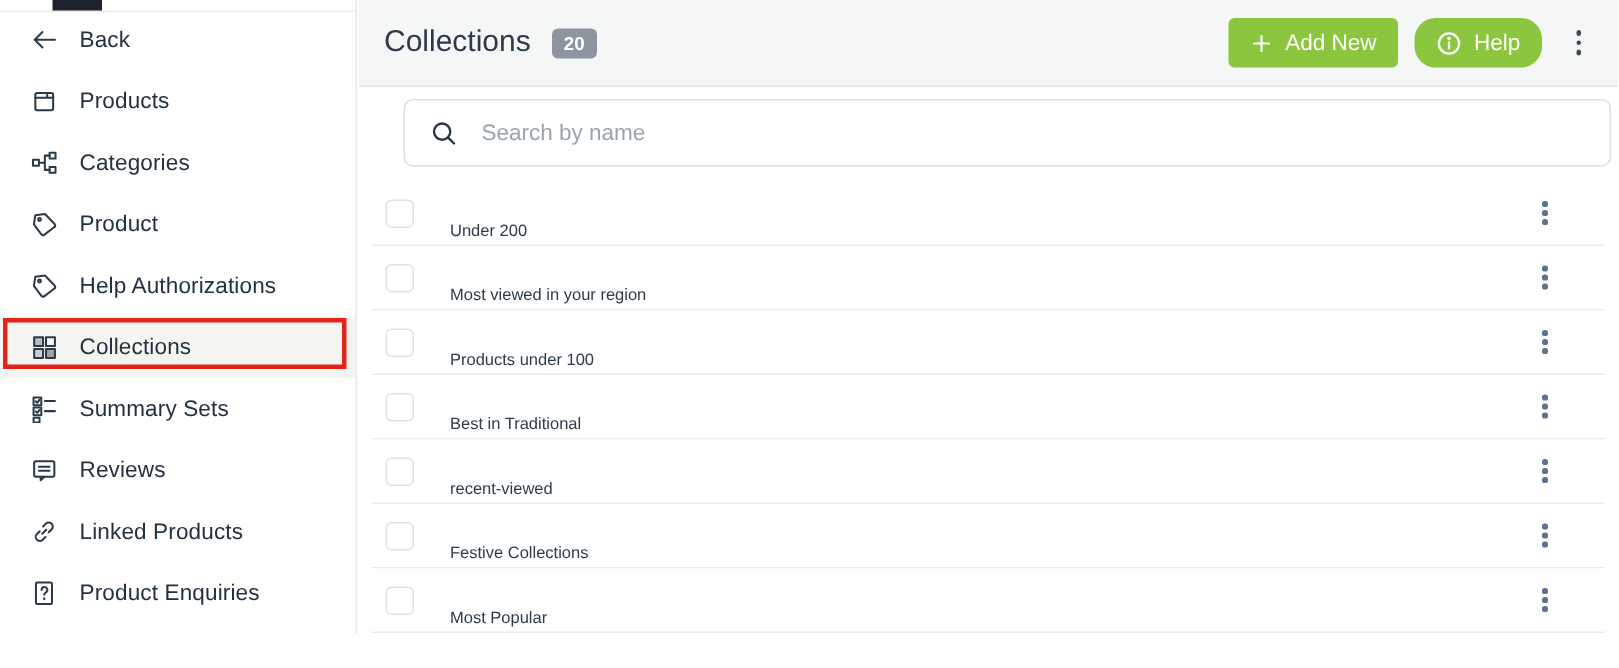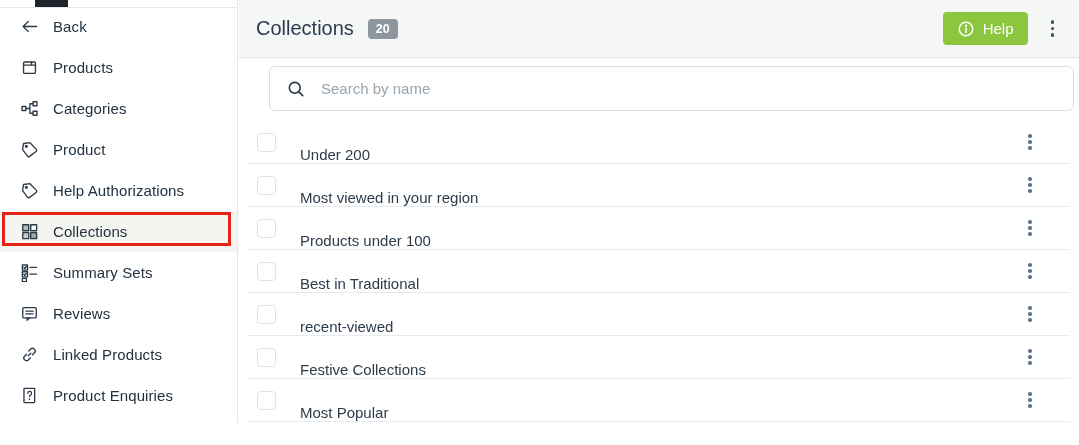--- a/index.html
+++ b/index.html
@@ -27,21 +27,21 @@
   .main { position:absolute; left:239px; top:0; width:840px; height:445px; background:#fff; }
   .main-header { height:58px; background:#f5f6f6; border-bottom:1px solid #e3e5e5;
                  display:flex; align-items:center; padding:0 19px 0 17px; }
   .page-title { font-size:20px; font-weight:500; color:#2b3b4d; }
   .count-badge { display:inline-block; margin-left:14px; background:#8d969e; color:#fff;
                  font-size:12.5px; font-weight:bold; padding:3px 8px; border-radius:4px; }
   .header-actions { margin-left:auto; display:flex; align-items:center; }
   .btn { height:33px; border:none; border-radius:4px; background:#8cc63f; color:#fff;
          font-family:"Liberation Sans", sans-serif; font-size:15px; font-weight:500;
          display:inline-flex; align-items:center; gap:8px; padding:0 14px; cursor:pointer; }
-  .btn + .btn { margin-left:11px; }
+  .btn + .btn { margin-left:11px;border-radius:14px; }
   .btn svg { display:block; }
   .top-kebab { margin-left:17px; display:flex; flex-direction:column; gap:3px;
                align-items:center; padding:4px 6px; cursor:pointer; }
   .top-kebab i { width:3.5px; height:3.5px; border-radius:50%; background:#3f4c59; display:block; }
 
   
   .search-wrap { position:absolute; left:30px; top:66px; width:805px; height:45px;
                  background:#fff; border:1px solid #d9dee2; border-radius:6px;
                  display:flex; align-items:center; gap:15px; padding:0 16px; }
   .search-wrap svg { flex:none; }
@@ -53,21 +53,21 @@
   .table { position:absolute; left:9px; top:121px; width:822px; }
   .thead, .trow { display:grid; grid-template-columns:19px 1fr 60px; column-gap:24px;
                   align-items:center; padding:0 10px 0 9px; }
   .thead { height:39px; background:#e9edf1; }
   .col-summary { font-size:15px; color:#3c4d5e; }
   .col-action { font-size:15px; color:#3c4d5e; text-align:right; }
   .trow { height:43px; background:#fff; border-bottom:1px solid #e8ebee; }
   .cb { width:19px; height:19px; border-radius:4px; background:#fff;
         border:1px solid #dee2e6; cursor:pointer; }
   .thead .cb { border-color:#f6f8fa; }
-  .row-name { font-size:15px; color:#2d3c4b;margin-top:24px; }
+  .row-name { font-size:11px; color:#2d3c4b;margin-top:24px; }
   .row-kebab { display:flex; flex-direction:column; gap:2.5px; align-items:center;
                justify-self:center; padding:4px 8px; cursor:pointer; }
   .row-kebab i { width:3.5px; height:3.5px; border-radius:50%; background:#5d7390; display:block; }
 </style>
 </head>
 <body>
 
 <div class="screen">
 
   <div class="sidebar">
@@ -191,20 +191,26 @@
   </div>
 
   <div class="main">
 
     <div class="main-header">
       <span class="page-title">Collections</span>
       <span class="count-badge">20</span>
 
       <div class="header-actions">
         <button class="btn">
+          <svg width="16" height="16" viewBox="0 0 24 24">
+              <path d="M12 4.5v15M4.5 12h15" stroke="#fff" stroke-width="2.2" stroke-linecap="round" fill="none"></path>
+            </svg>
+          <span>Add New</span>
+        </button>
+        <button class="btn">
           <svg width="18" height="18" viewBox="0 0 24 24" fill="none" stroke="#fff" stroke-width="2">
               <circle cx="12" cy="12" r="9"></circle>
               <path d="M12 11v5.5" stroke-linecap="round"></path>
               <circle cx="12" cy="7.6" r="0.6" fill="#fff"></circle>
             </svg>
           <span>Help</span>
         </button>
         <span class="top-kebab">
             <i></i>
             <i></i>

